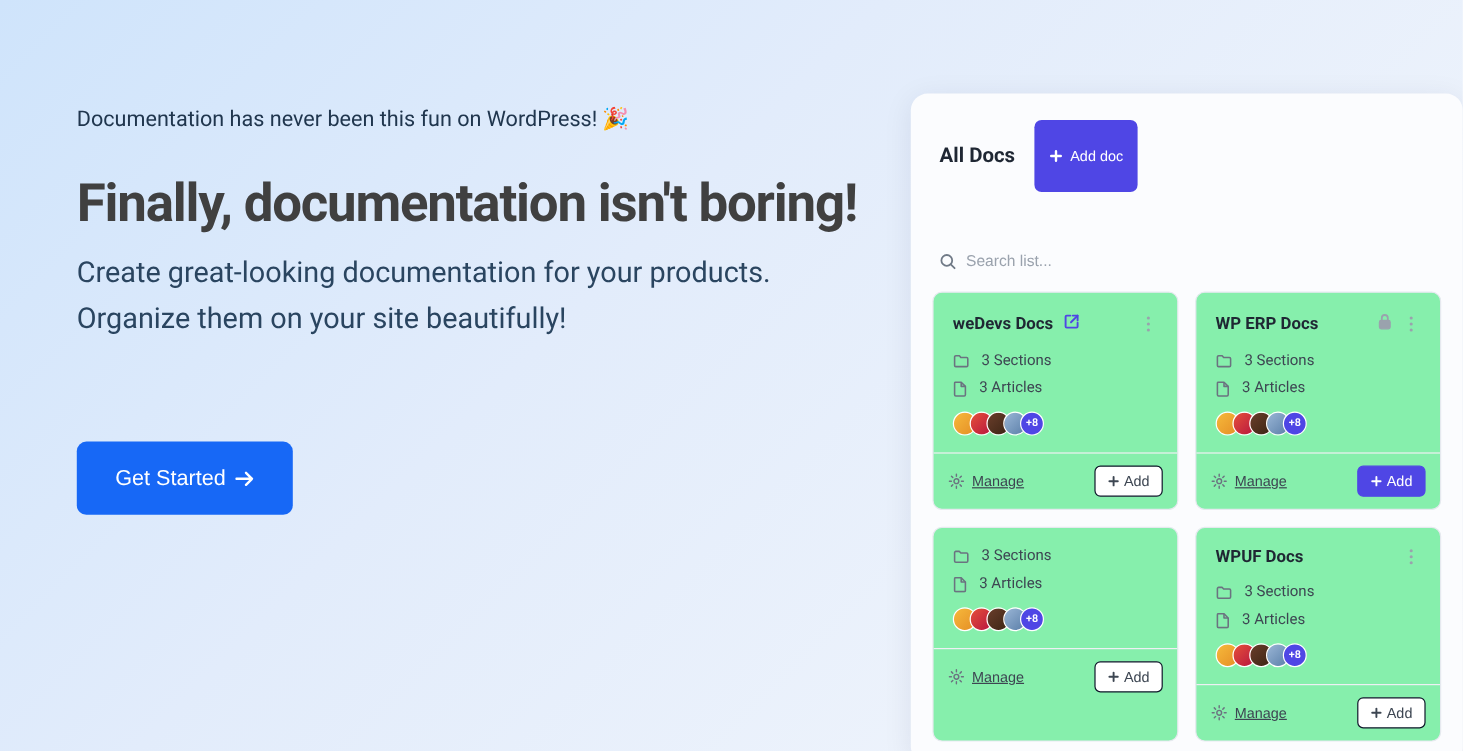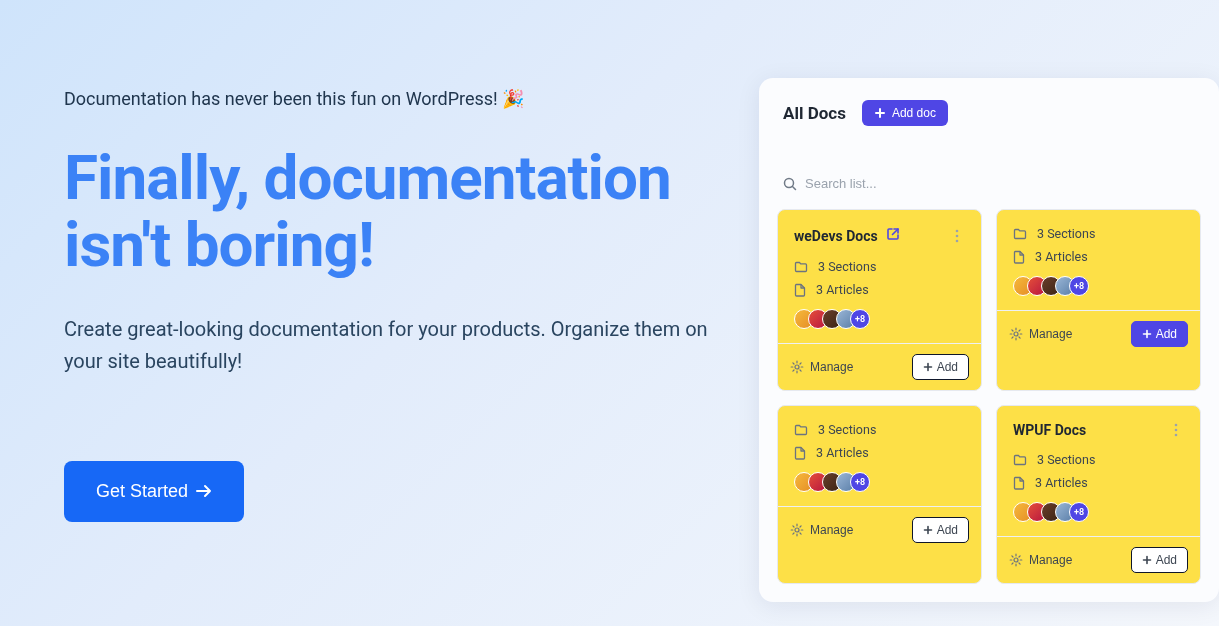--- a/index.html
+++ b/index.html
@@ -13,29 +13,29 @@
     width: 787px;
     padding: 88px 30px 0 64px;
   }
   .eyebrow {
     font-size: 18px;
     color: #20364e;
     font-weight: 400;
     margin-bottom: 36px;
   }
   .headline {
-    font-size: 62px;
+    font-size: 44px;
     line-height: 1.08;
     font-weight: 700;
-    color: #3b82f6;
+    color: #404040;
     letter-spacing: -1px;
-    margin-bottom: 34px;
+    margin-bottom: 14px;
   }
   .subcopy {
-    font-size: 20px;
+    font-size: 24px;
     line-height: 1.6;
     color: #2a4560;
     font-weight: 400;
     margin-bottom: 84px;
   }
   .cta {
     display: inline-flex;
     align-items: center;
     gap: 8px;
     background: #1768f6;
@@ -76,21 +76,21 @@
     color: #1f2733;
   }
   .add-doc {
     display: inline-flex;
     align-items: center;
     gap: 6px;
     background: #4f46e5;
     color: #fff;
     border: none;
     border-radius: 6px;
-    padding: 6px 12px;
+    padding: 23px 12px;
     font-size: 12px;
     font-weight: 500;
     cursor: pointer;
   }
   .search-row {
     display: flex;
     align-items: center;
     gap: 8px;
     padding: 4px 6px 18px 6px;
     margin-top: 46px;
@@ -105,21 +105,21 @@
     flex: 1;
   }
   .search-input::placeholder { color: #9aa2ad; }
 
   .grid {
     display: grid;
     grid-template-columns: 1fr 1fr;
     gap: 14px;
   }
   .card {
-    background: #fde047;
+    background: #86efac;
     border: 1px solid #e6e9ef;
     border-radius: 8px;
     display: flex;
     flex-direction: column;
   }
   .card-body {
     padding: 16px 16px 14px 16px;
   }
   .card-title-row {
     display: flex;
@@ -184,20 +184,21 @@
   }
   .manage {
     display: inline-flex;
     align-items: center;
     gap: 6px;
     background: transparent;
     border: none;
     font-size: 12px;
     color: #3d4652;
     cursor: pointer;
+    text-decoration: underline;
   }
   .manage svg { stroke: #6b7380; }
   .add-btn {
     display: inline-flex;
     align-items: center;
     gap: 4px;
     border: 1px solid #0f172a;
     background: #fff;
     color: #3d4652;
     font-size: 12px;
@@ -301,20 +302,38 @@
             <button class="add-btn">
               <svg width="10" height="10" viewBox="0 0 10 10" stroke="#3d4652" stroke-width="1.6" stroke-linecap="round">
                 <path d="M5 1.5v7M1.5 5h7"></path>
               </svg>
               <span>Add</span>
             </button>
           </div>
         </div>
         <div class="card">
           <div class="card-body">
+            <div class="card-title-row">
+              <span class="card-title-left">
+                <span class="card-title">WP ERP Docs</span>
+              </span>
+              <span class="title-icons">
+                <span class="lock"><svg width="12" height="14" viewBox="0 0 12 14">
+                    <rect x="1.5" y="6" width="9" height="7" rx="1.5"></rect>
+                    <path d="M3.5 6V4a2.5 2.5 0 0 1 5 0v2" fill="none" stroke-width="1.5"></path>
+                  </svg></span>
+                <span class="kebab">
+                  <svg width="4" height="14" viewBox="0 0 4 14">
+                    <circle cx="2" cy="2" r="1.3"></circle>
+                    <circle cx="2" cy="7" r="1.3"></circle>
+                    <circle cx="2" cy="12" r="1.3"></circle>
+                  </svg>
+                </span>
+              </span>
+            </div>
             <div class="meta-line">
               <svg width="14" height="12" viewBox="0 0 14 12" fill="none" stroke-width="1.3" stroke-linejoin="round">
                 <path d="M1.5 2.5A1 1 0 0 1 2.5 1.5h3l1.2 1.4h4.8a1 1 0 0 1 1 1v5.6a1 1 0 0 1-1 1H2.5a1 1 0 0 1-1-1V2.5Z"></path>
               </svg>
               <span>3 Sections</span>
             </div>
             <div class="meta-line">
               <svg width="12" height="14" viewBox="0 0 12 14" fill="none" stroke-width="1.3" stroke-linejoin="round">
                 <path d="M2 1.5h5L10.5 5v7a1 1 0 0 1-1 1H2.5a1 1 0 0 1-1-1V2.5A1 1 0 0 1 2 1.5Z"></path>
                 <path d="M7 1.5V5h3.5"></path>

